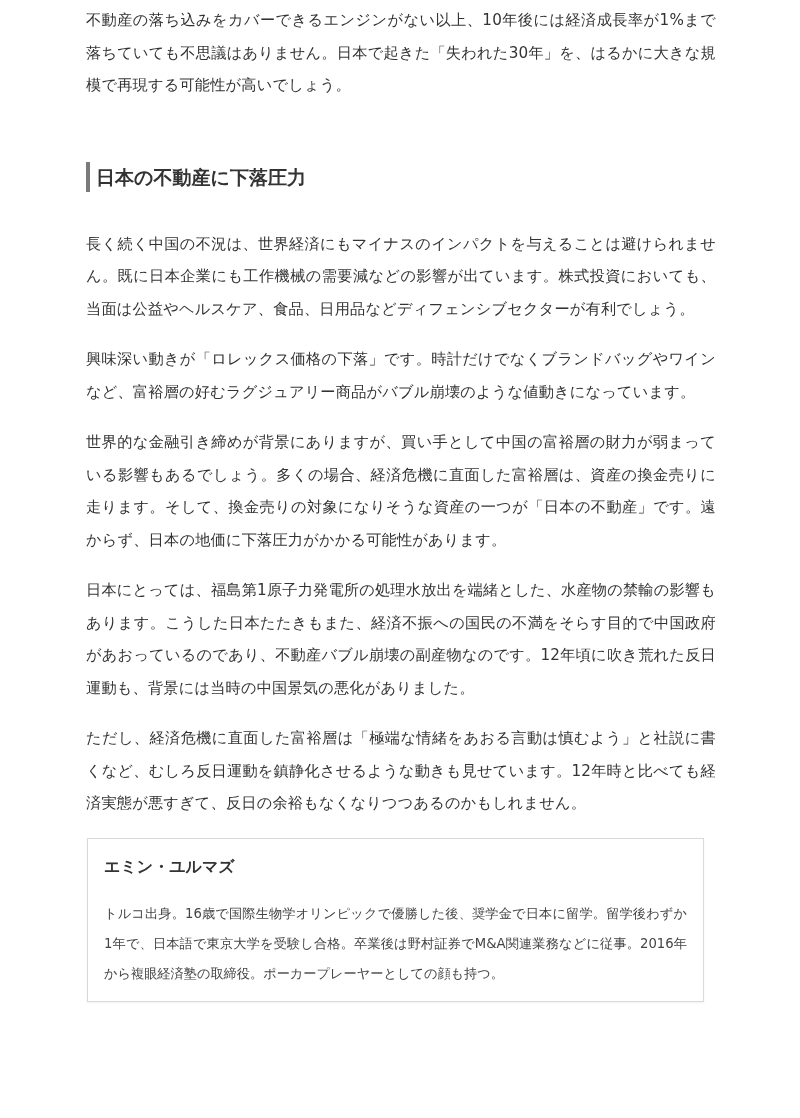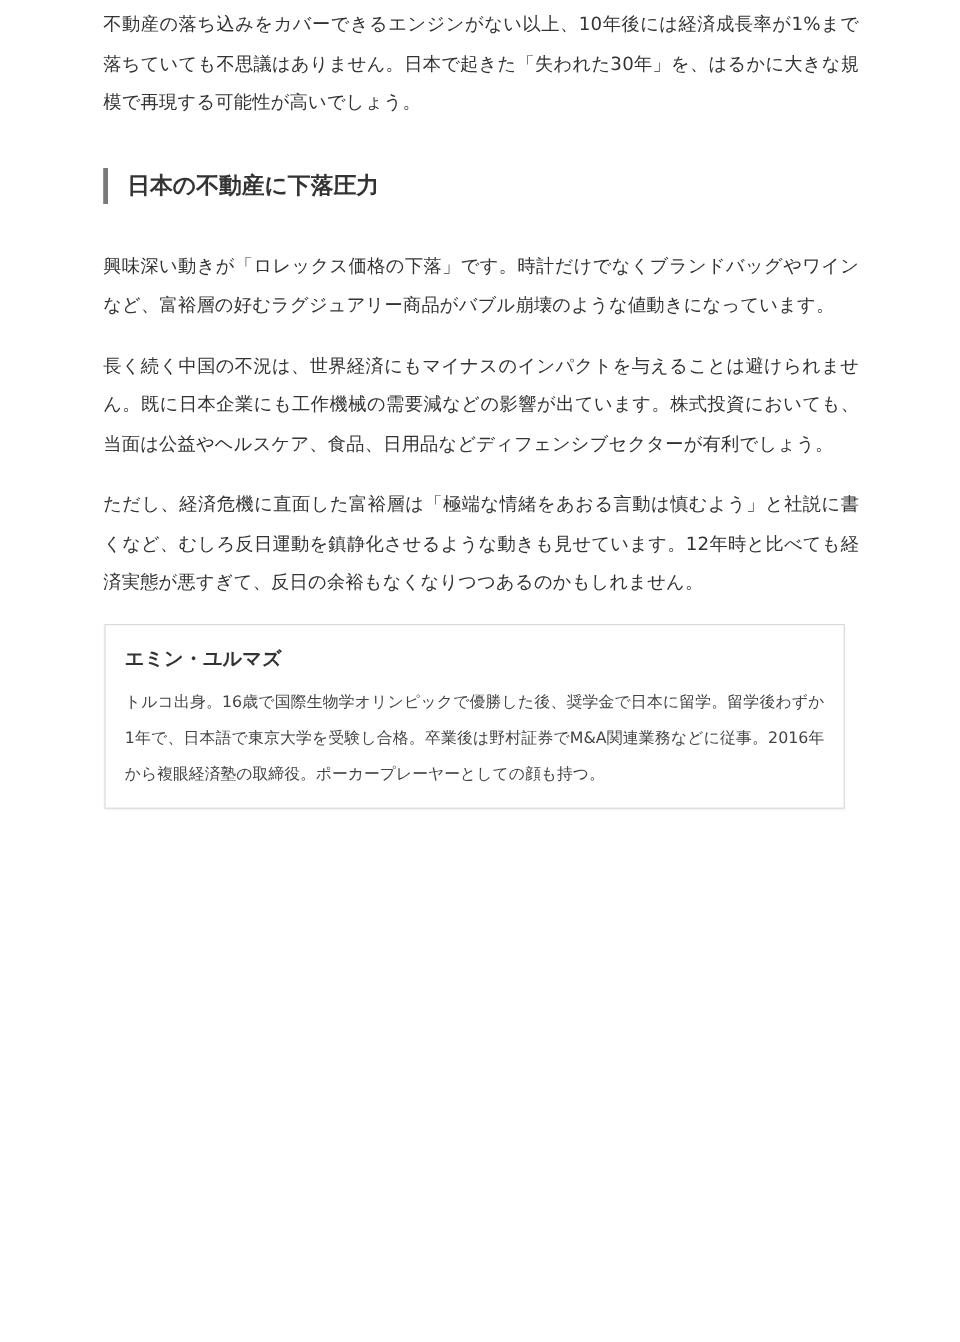--- a/index.html
+++ b/index.html
@@ -22,26 +22,26 @@
     }
     .para {
       margin: 0 0 18px 0;
       font-size: 15.2px;
       line-height: 32.5px;
       letter-spacing: 0.2px;
       color: #333333;
       text-align: justify;
     }
     .para.first {
-      margin-bottom: 38px;
+      margin-bottom: 60px;
     }
     .heading {
       position: relative;
       margin: 0 0 36px 0;
-      padding-left: 16px;
+      padding-left: 6px;
       font-size: 19px;
       line-height: 30px;
       font-weight: bold;
       color: #333333;
       border-left: 4px solid #7a7a7a;
       height: 30px;
     }
     .author-box {
       margin-top: 8px;
       margin-left: 1px;
@@ -49,39 +49,41 @@
       border: 1px solid #d9d9d9;
       box-shadow: 0 1px 2px rgba(0,0,0,0.06);
       padding: 14px 16px 12px 16px;
       background: #ffffff;
     }
     .author-name {
       font-size: 16px;
       font-weight: bold;
       line-height: 28px;
       color: #333333;
-      margin: 0 0 8px 0;
+      margin: 0 0 18px 0;
     }
     .author-bio {
       font-size: 13.2px;
       line-height: 30px;
       color: #444444;
       margin: 0;
       text-align: justify;
     }
   </style>
 </head>
 <body>
 
 <div class="article">
   <p class="para first">不動産の落ち込みをカバーできるエンジンがない以上、10年後には経済成長率が1%まで落ちていても不思議はありません。日本で起きた「失われた30年」を、はるかに大きな規模で再現する可能性が高いでしょう。</p>
 
   <h2 class="heading">日本の不動産に下落圧力</h2>
 
+  <p class="para">長く続く中国の不況は、世界経済にもマイナスのインパクトを与えることは避けられません。既に日本企業にも工作機械の需要減などの影響が出ています。株式投資においても、当面は公益やヘルスケア、食品、日用品などディフェンシブセクターが有利でしょう。</p>
   <p class="para">興味深い動きが「ロレックス価格の下落」です。時計だけでなくブランドバッグやワインなど、富裕層の好むラグジュアリー商品がバブル崩壊のような値動きになっています。</p>
-  <p class="para">長く続く中国の不況は、世界経済にもマイナスのインパクトを与えることは避けられません。既に日本企業にも工作機械の需要減などの影響が出ています。株式投資においても、当面は公益やヘルスケア、食品、日用品などディフェンシブセクターが有利でしょう。</p>
+  <p class="para">世界的な金融引き締めが背景にありますが、買い手として中国の富裕層の財力が弱まっている影響もあるでしょう。多くの場合、経済危機に直面した富裕層は、資産の換金売りに走ります。そして、換金売りの対象になりそうな資産の一つが「日本の不動産」です。遠からず、日本の地価に下落圧力がかかる可能性があります。</p>
+  <p class="para">日本にとっては、福島第1原子力発電所の処理水放出を端緒とした、水産物の禁輸の影響もあります。こうした日本たたきもまた、経済不振への国民の不満をそらす目的で中国政府があおっているのであり、不動産バブル崩壊の副産物なのです。12年頃に吹き荒れた反日運動も、背景には当時の中国景気の悪化がありました。</p>
   <p class="para">ただし、経済危機に直面した富裕層は「極端な情緒をあおる言動は慎むよう」と社説に書くなど、むしろ反日運動を鎮静化させるような動きも見せています。12年時と比べても経済実態が悪すぎて、反日の余裕もなくなりつつあるのかもしれません。</p>
 
   <div class="author-box">
     <div class="author-name">エミン・ユルマズ</div>
     <p class="author-bio">トルコ出身。16歳で国際生物学オリンピックで優勝した後、奨学金で日本に留学。留学後わずか1年で、日本語で東京大学を受験し合格。卒業後は野村証券でM&amp;A関連業務などに従事。2016年から複眼経済塾の取締役。ポーカープレーヤーとしての顔も持つ。</p>
   </div>
 </div>
 
 </body></html>

